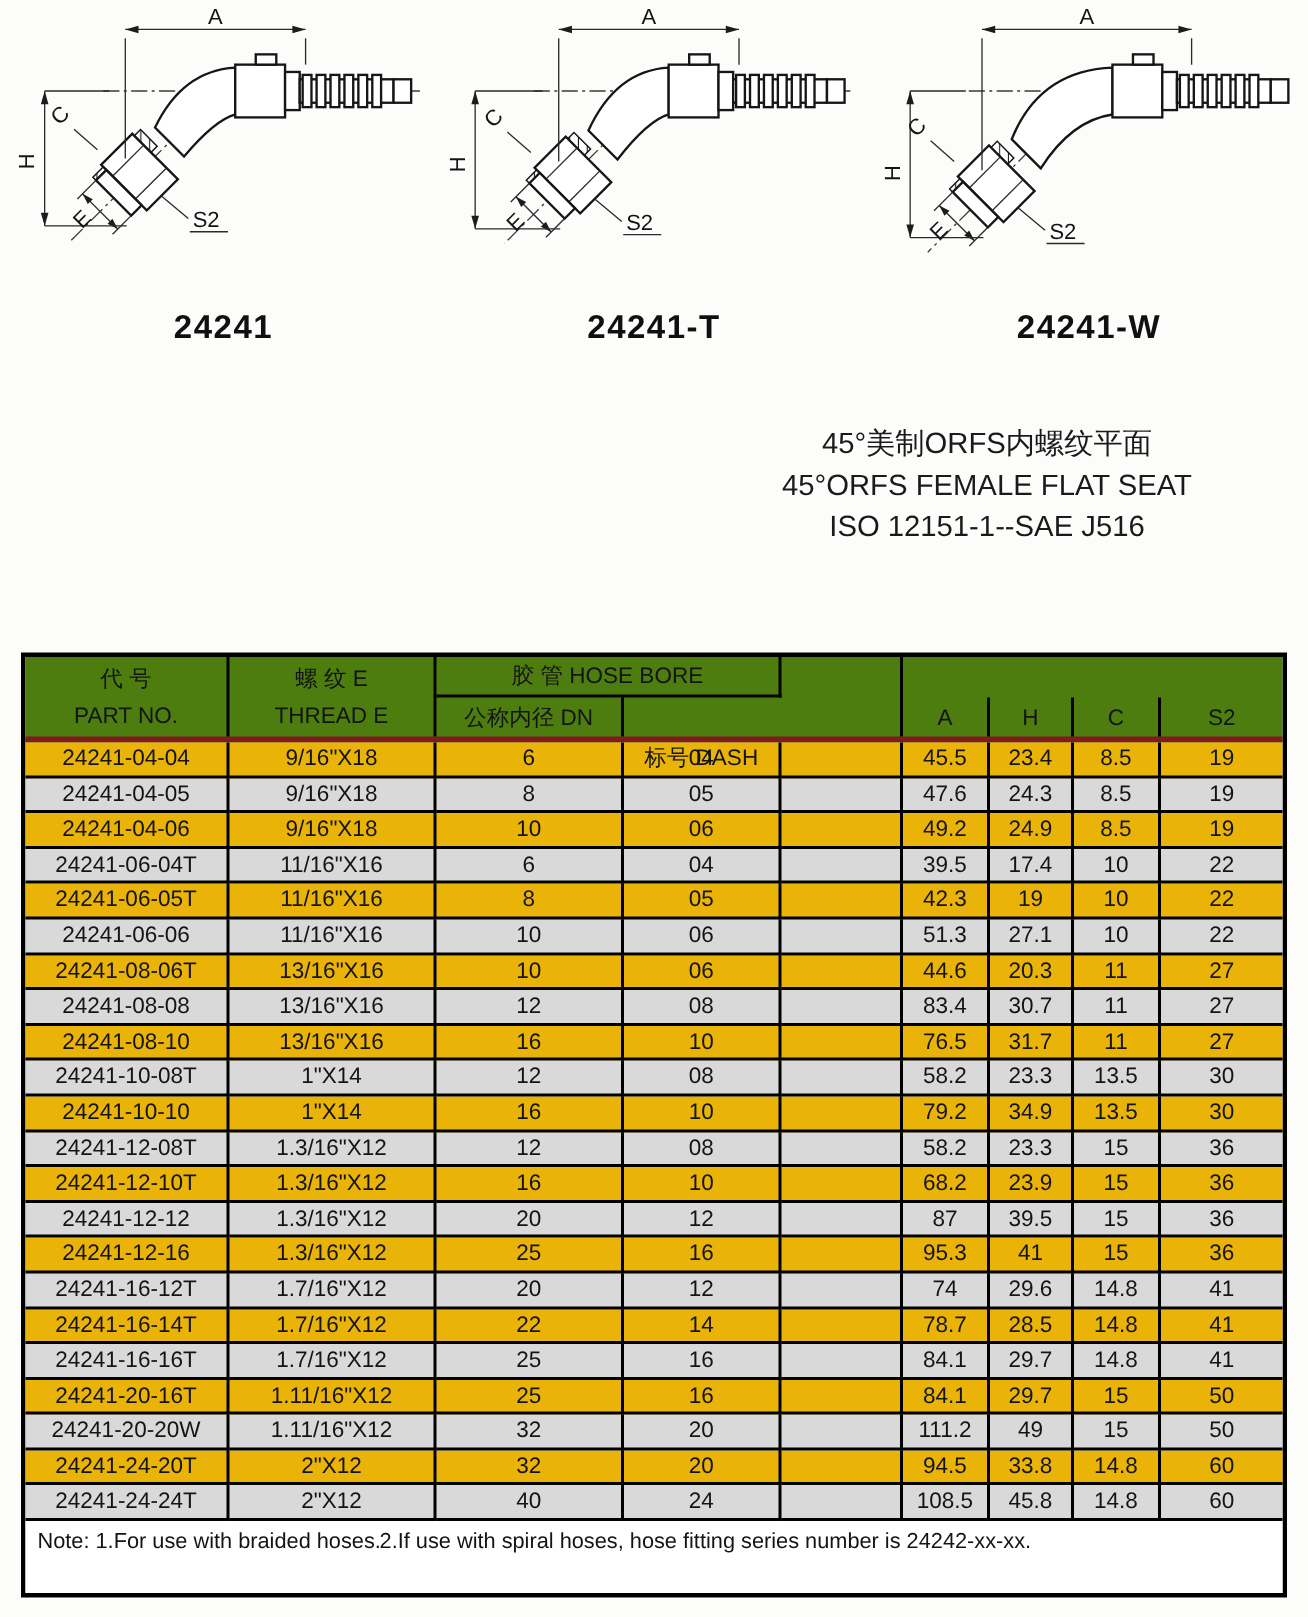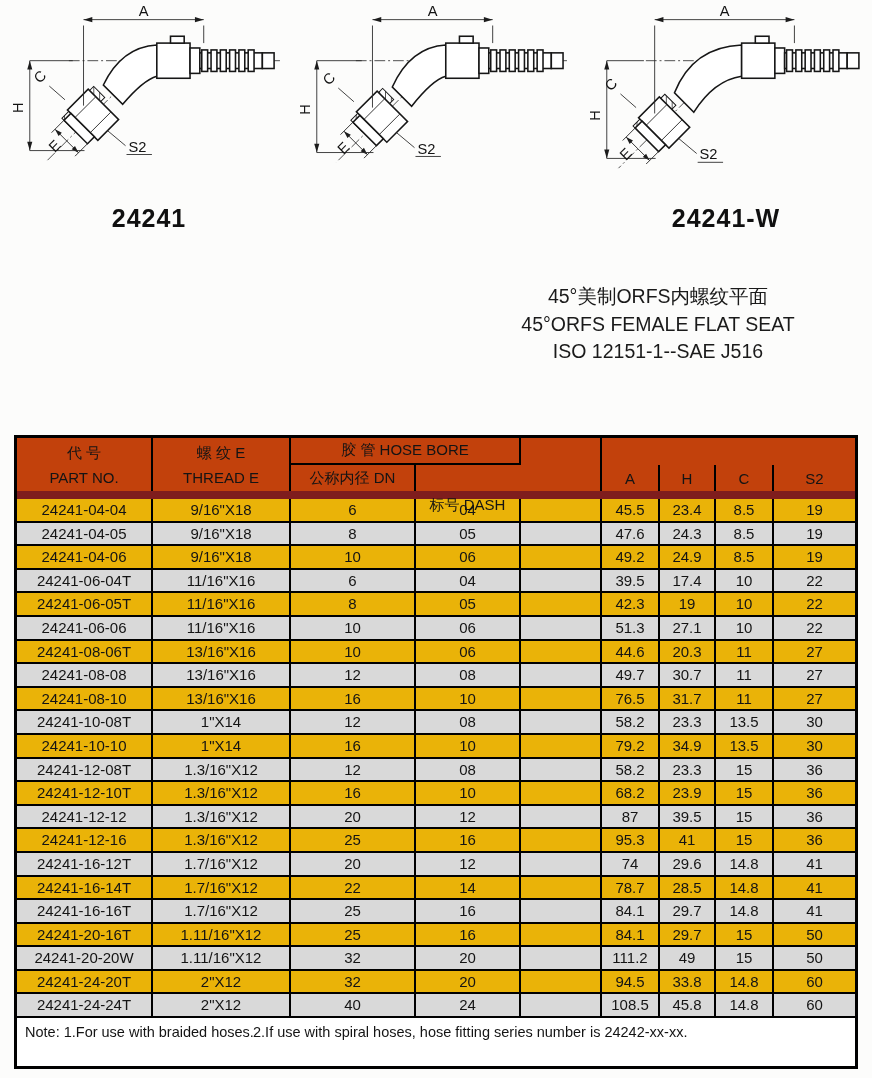--- a/index.html
+++ b/index.html
@@ -8,39 +8,39 @@
     background:#fcfcfb;color:#141414;overflow:hidden;
     font-family:"Liberation Sans","DejaVu Sans",sans-serif;
   }
   
   .drawings{position:absolute;left:6px;top:4px;width:866px;display:flex;}
   .drawing-block{flex:none;text-align:center;}
   .drawing-block.d0{width:286px;}
   .drawing-block.d1{width:288px;}
   .drawing-block.d2{width:292px;}
   .drawing-caption{
-    margin-top:24px;font-size:25px;font-weight:700;letter-spacing:1px;color:#101010;
+    margin-top:24px;font-size:22px;font-weight:700;letter-spacing:1px;color:#101010;
   }
   svg text{font-family:"Liberation Sans","DejaVu Sans",sans-serif;}
   
   .title-block{
     position:absolute;left:440px;top:283px;width:436px;text-align:center;
     font-size:19.5px;line-height:27.5px;color:#1a1a1a;font-weight:400;
   }
   
   .htable{
     position:absolute;left:14px;top:435px;width:844px;
     border:3px solid #000;background:#fff;box-sizing:border-box;
     font-size:15px;
   }
   .hhead{
     display:grid;
     grid-template-columns:136px 138px 125px 105px 81px 58px 56px 58px 1fr;
     grid-template-rows:27px 26px;
-    background:#c2410c;border-bottom:8px solid #7f1d1d;
+    background:#4d7c0f;border-bottom:4px solid #7f1d1d;
   }
   .hhead .hc{box-sizing:border-box;display:flex;align-items:center;justify-content:center;}
   .bR{border-right:2px solid #000;}
   .bB{border-bottom:2px solid #000;}
   .hc.two{flex-direction:column;justify-content:center;line-height:25px;}
   .g-part{grid-column:1;grid-row:1/3;}
   .g-thread{grid-column:2;grid-row:1/3;}
   .g-bore{grid-column:3/5;grid-row:1;}
   .g-dn{grid-column:3;grid-row:2;}
   .g-dash{grid-column:4;grid-row:2;margin-top:40px;}
@@ -210,21 +210,21 @@
  <text class="dt" x="13" y="108" text-anchor="middle" transform="rotate(-90 13 108)">H</text>
 
  <line class="thin" x1="42" y1="86" x2="58" y2="100"></line>
  <text class="dt" x="36" y="80" text-anchor="middle" transform="rotate(-45 36 80)">C</text>
 
  <text class="dt" x="51.0" y="151.0" text-anchor="middle" transform="rotate(-45 51.0 151.0)">E</text>
 
  <line class="thin" x1="101.6" y1="131.6" x2="120" y2="147"></line>
  <text class="dt" x="123" y="153">S2</text>
  <line class="thin" x1="121" y1="156" x2="147" y2="156"></line>
-</svg></div>
+</svg><div class="drawing-caption">24241-T</div></div>
       <div class="drawing-block d2">
 <svg viewBox="0 0 284 176" width="278" height="172">
  <defs>
   <pattern id="hz2" width="6" height="6" patternUnits="userSpaceOnUse" patternTransform="rotate(45)">
     <rect width="6" height="6" fill="#ffffff"></rect>
     <line x1="0" y1="0" x2="0" y2="6" stroke="#1c1c1c" stroke-width="1.5"></line>
   </pattern>
   <style>
     .pt{fill:#fff;stroke:#161616;stroke-width:1.6;}
     .thin{stroke:#2a2a2a;stroke-width:0.9;fill:none;}
@@ -391,21 +391,21 @@
           <div class="cell bR">20.3</div>
           <div class="cell bR">11</div>
           <div class="cell last">27</div>
         </div>
         <div class="trow alt">
           <div class="cell bR">24241-08-08</div>
           <div class="cell bR">13/16"X16</div>
           <div class="cell bR">12</div>
           <div class="cell bR">08</div>
           <div class="cell bR"></div>
-          <div class="cell bR">49.7</div>
+          <div class="cell bR">83.4</div>
           <div class="cell bR">30.7</div>
           <div class="cell bR">11</div>
           <div class="cell last">27</div>
         </div>
         <div class="trow">
           <div class="cell bR">24241-08-10</div>
           <div class="cell bR">13/16"X16</div>
           <div class="cell bR">16</div>
           <div class="cell bR">10</div>
           <div class="cell bR"></div>

